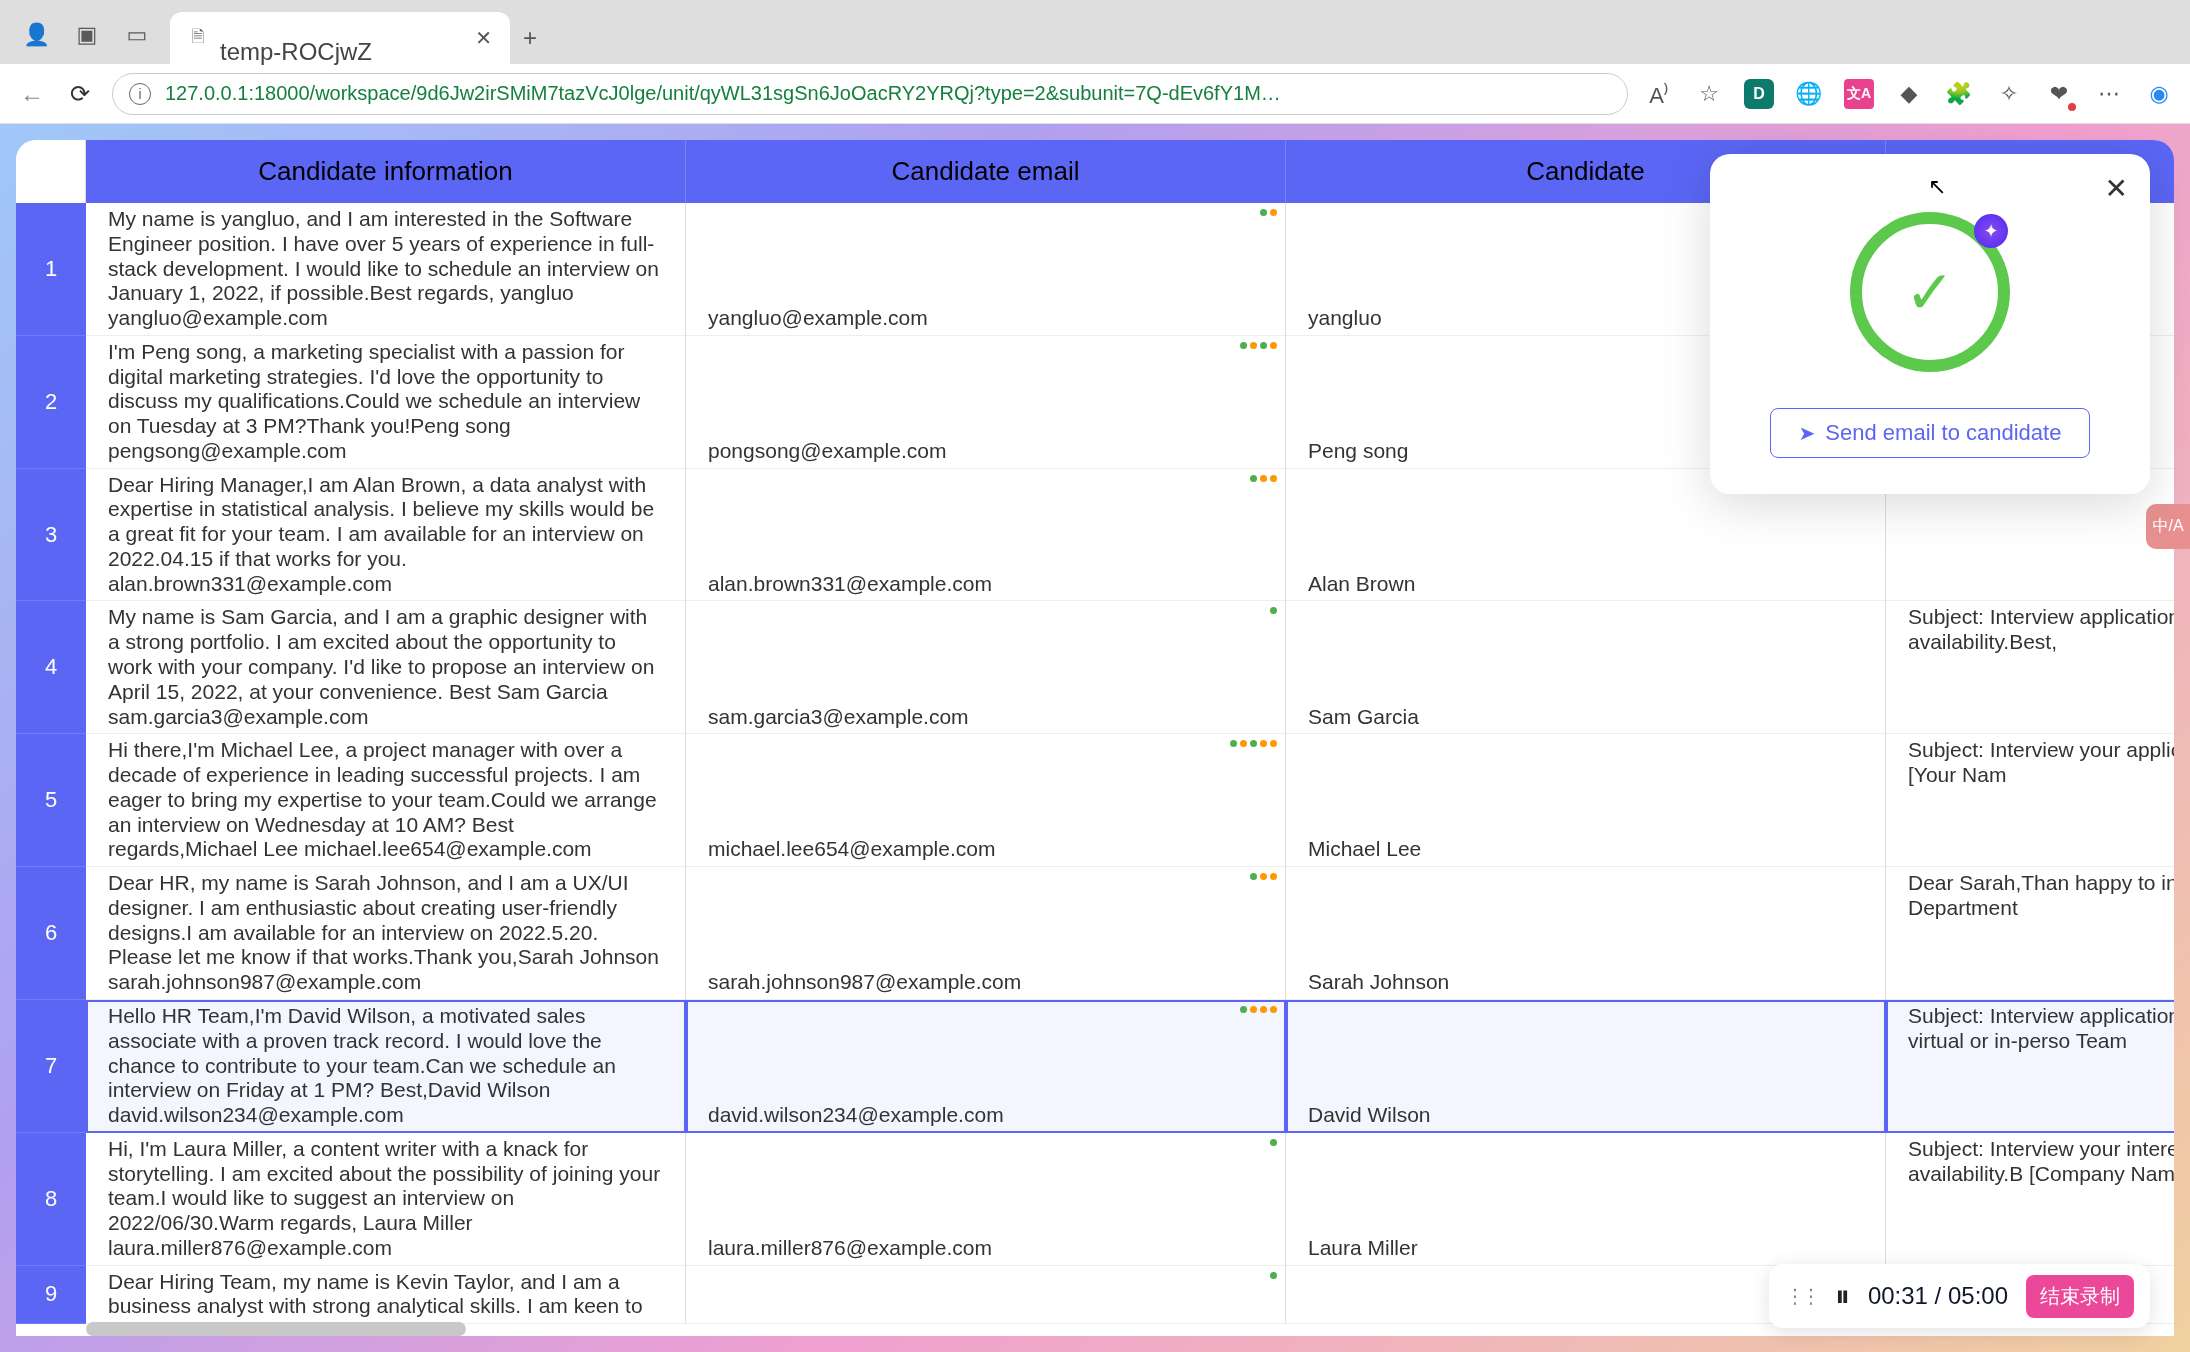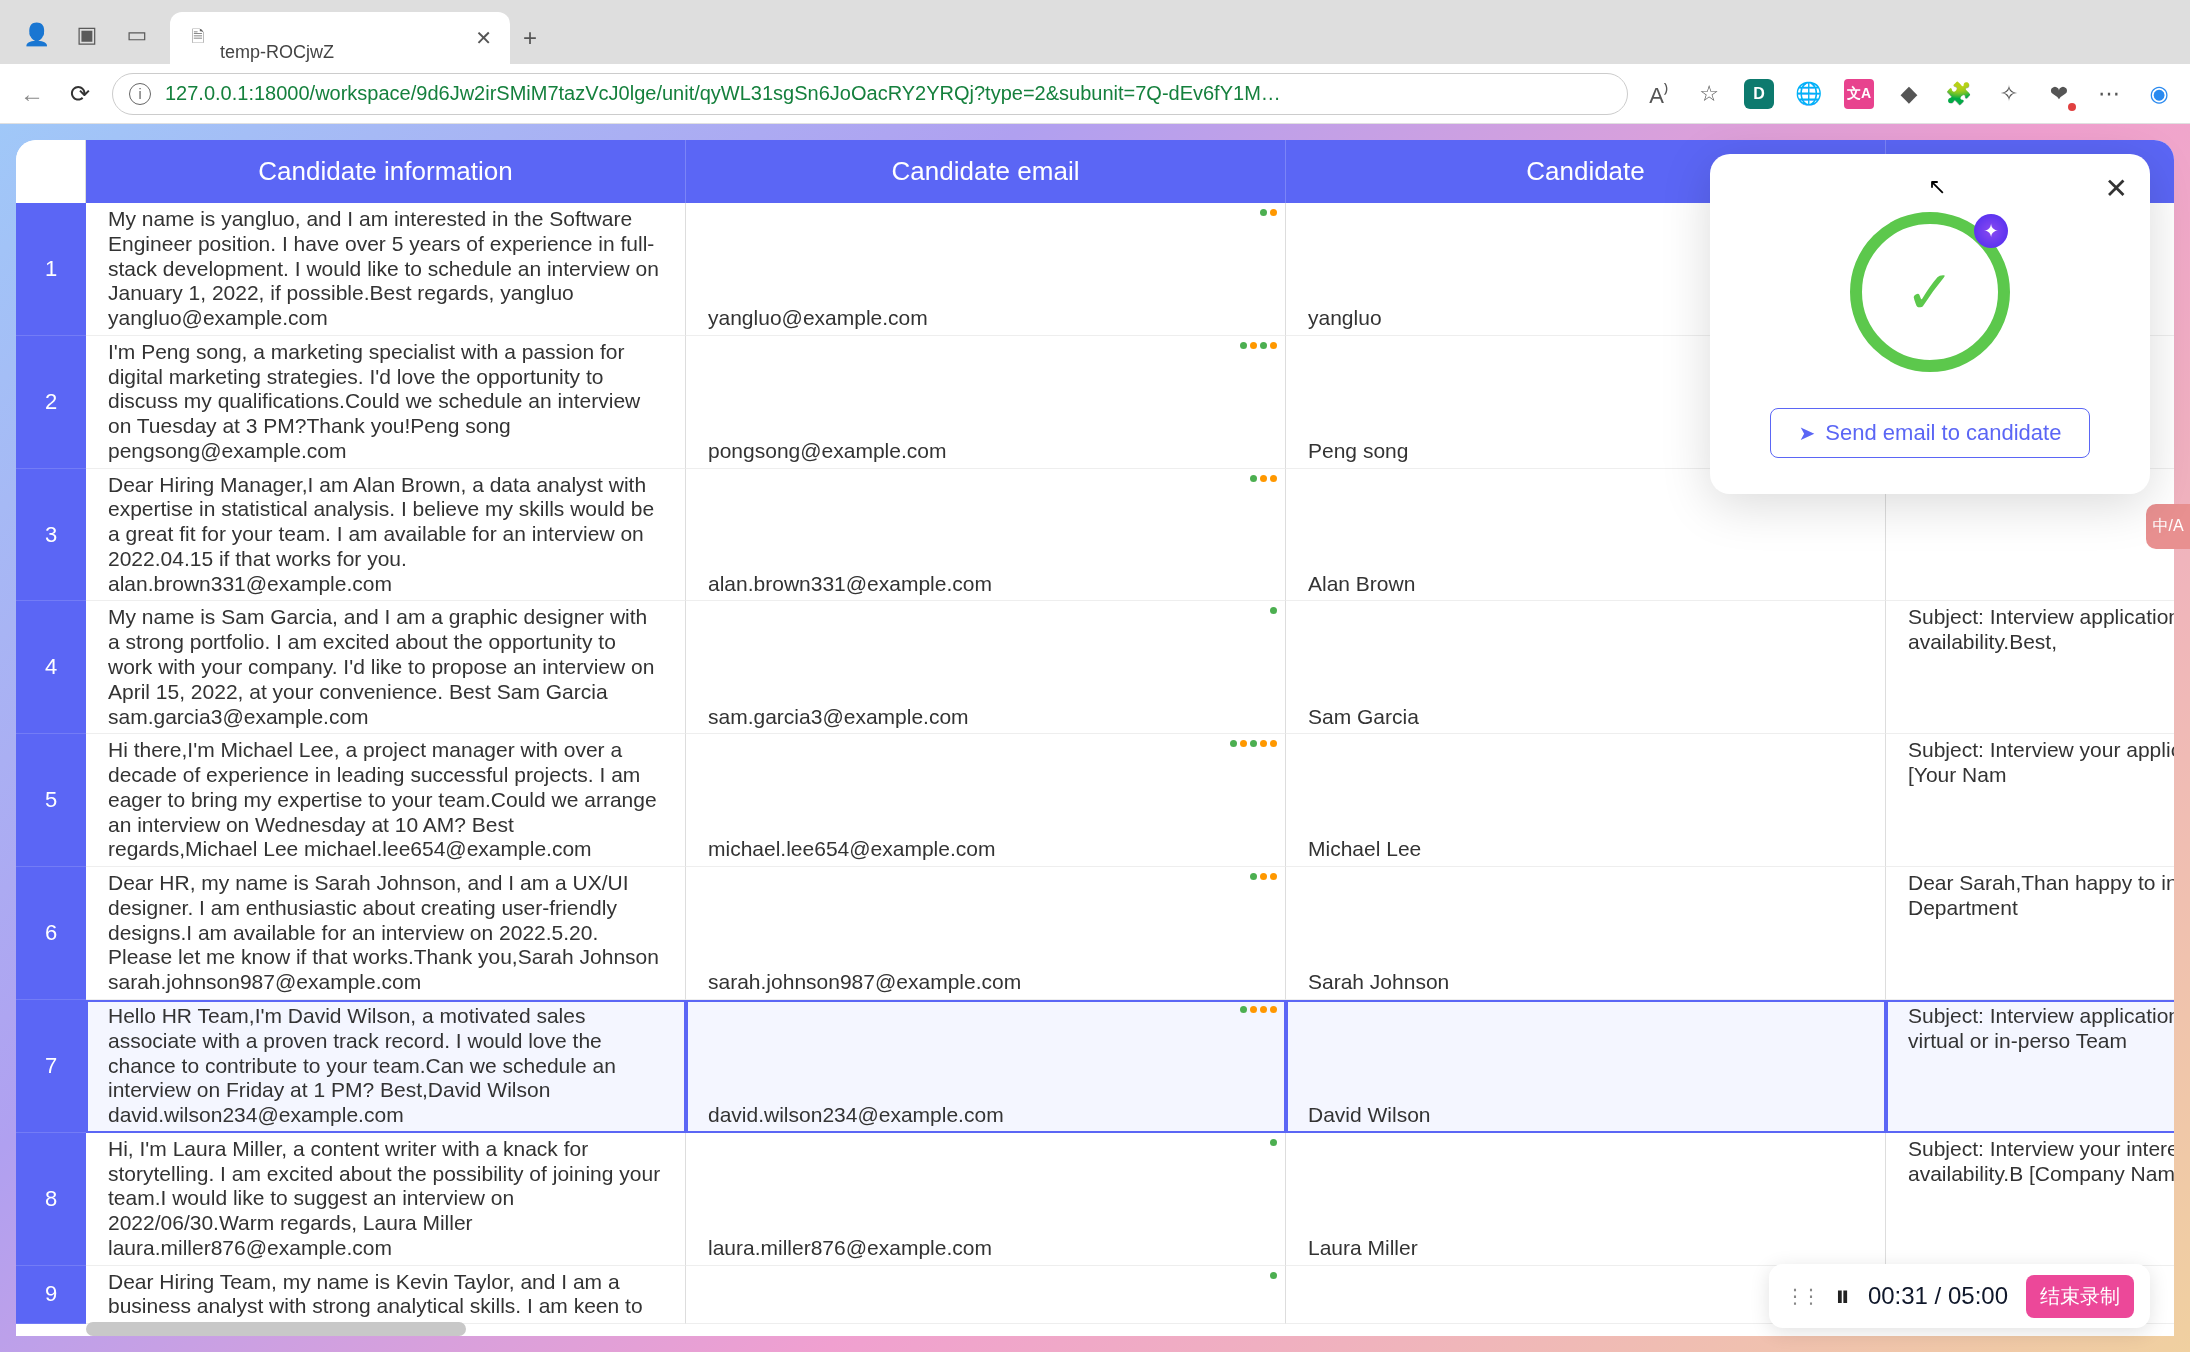--- a/index.html
+++ b/index.html
@@ -4,21 +4,21 @@
 <style>
 * { margin: 0; padding: 0; box-sizing: border-box; font-family: -apple-system, "Segoe UI", sans-serif; }
 body { width: 2190px; height: 1352px; background: #e8e8e8; overflow: hidden; }
 
 
 .browser-chrome { height: 64px; background: #dedede; display: flex; align-items: flex-end; padding-left: 16px; }
 .chrome-icons { display: flex; align-items: center; gap: 24px; padding: 0 8px 16px 8px; }
 .chrome-icon { width: 26px; height: 26px; color: #5a5a5a; display: flex; align-items: center; justify-content: center; font-size: 22px; }
 .tab { background: #fff; border-radius: 12px 12px 0 0; height: 52px; display: flex; align-items: center; gap: 12px; padding: 0 18px; width: 340px; margin-left: 12px; }
 .tab-icon { width: 20px; height: 20px; display: flex; align-items: center; justify-content: center; color: #666; }
-.tab-title { font-size: 18px; color: #444; flex: 1; white-space: nowrap; overflow: hidden; margin-top: 28px; }
+.tab-title { font-size: 24px; color: #444; flex: 1; white-space: nowrap; overflow: hidden; margin-top: 28px; }
 .tab-close { font-size: 20px; color: #555; }
 .new-tab { width: 40px; display: flex; align-items: center; justify-content: center; color: #555; font-size: 24px; height: 52px; }
 
 
 .address-row { height: 60px; background: #fff; display: flex; align-items: center; padding: 0 16px; gap: 16px; border-bottom: 1px solid #e0e0e0; }
 .nav-btn { width: 32px; height: 32px; display: flex; align-items: center; justify-content: center; color: #888; font-size: 24px; }
 .nav-btn.enabled { color: #333; }
 .url-bar { flex: 1; height: 42px; background: #fff; border: 1px solid #ccc; border-radius: 21px; display: flex; align-items: center; padding: 0 16px; gap: 14px; }
 .url-info { width: 22px; height: 22px; border: 1.5px solid #666; border-radius: 50%; display: flex; align-items: center; justify-content: center; font-size: 14px; color: #666; }
 .url-text { font-size: 20px; color: #15803d; flex: 1; white-space: nowrap; overflow: hidden; }
@@ -28,21 +28,21 @@
 .tb-icon.pink { background: #e8428e; color: #fff; border-radius: 4px; font-size: 14px; font-weight: bold; }
 .tb-icon.badge { position: relative; }
 .tb-icon.badge::after { content: ""; position: absolute; bottom: -2px; right: -2px; width: 8px; height: 8px; background: #e04040; border-radius: 50%; }
 
 
 .viewport { position: relative; height: calc(1352px - 124px); background: linear-gradient(135deg, #a0c8f8 0%, #b0a0f0 30%, #f0a0d0 60%, #f0d0a0 100%); padding: 16px; overflow: hidden; }
 .spreadsheet { background: #fff; border-radius: 20px 20px 0 0; height: 100%; width: 100%; overflow: hidden; position: relative; }
 
 .sheet-table { display: grid; grid-template-columns: 70px 600px 600px 600px 600px; font-size: 21px; color: #333; }
 .header-row { display: contents; }
-.header-cell { background: #5b66f5; color: #ffffff; font-size: 26px; font-weight: 400; text-align: center; padding: 16px 8px; border-right: 1px solid rgba(255,255,255,0.2); position: sticky; top: 0; }
+.header-cell { background: #5b66f5; color: #000000; font-size: 26px; font-weight: 400; text-align: center; padding: 16px 8px; border-right: 1px solid rgba(255,255,255,0.2); position: sticky; top: 0; }
 .header-cell.corner { background: #fff; border-radius: 20px 0 0 0; border-right: 1px solid #ddd; }
 .row-num { background: #5b66f5; color: #fff; display: flex; align-items: center; justify-content: center; font-size: 22px; border-bottom: 1px solid rgba(255,255,255,0.15); }
 .cell { border-right: 1px solid #ddd; border-bottom: 1px solid #eee; padding: 4px 22px; position: relative; display: flex; align-items: flex-end; line-height: 1.18; }
 .cell.info { align-items: flex-start; }
 .cell.selected { outline: 2px solid #5b66f5; outline-offset: -2px; background: #f4f6ff; }
 .dots { position: absolute; top: 6px; right: 8px; display: flex; gap: 3px; }
 .dot { width: 7px; height: 7px; border-radius: 50%; }
 .dg { background: #4caf50; }
 .do { background: #ff9800; }
 

